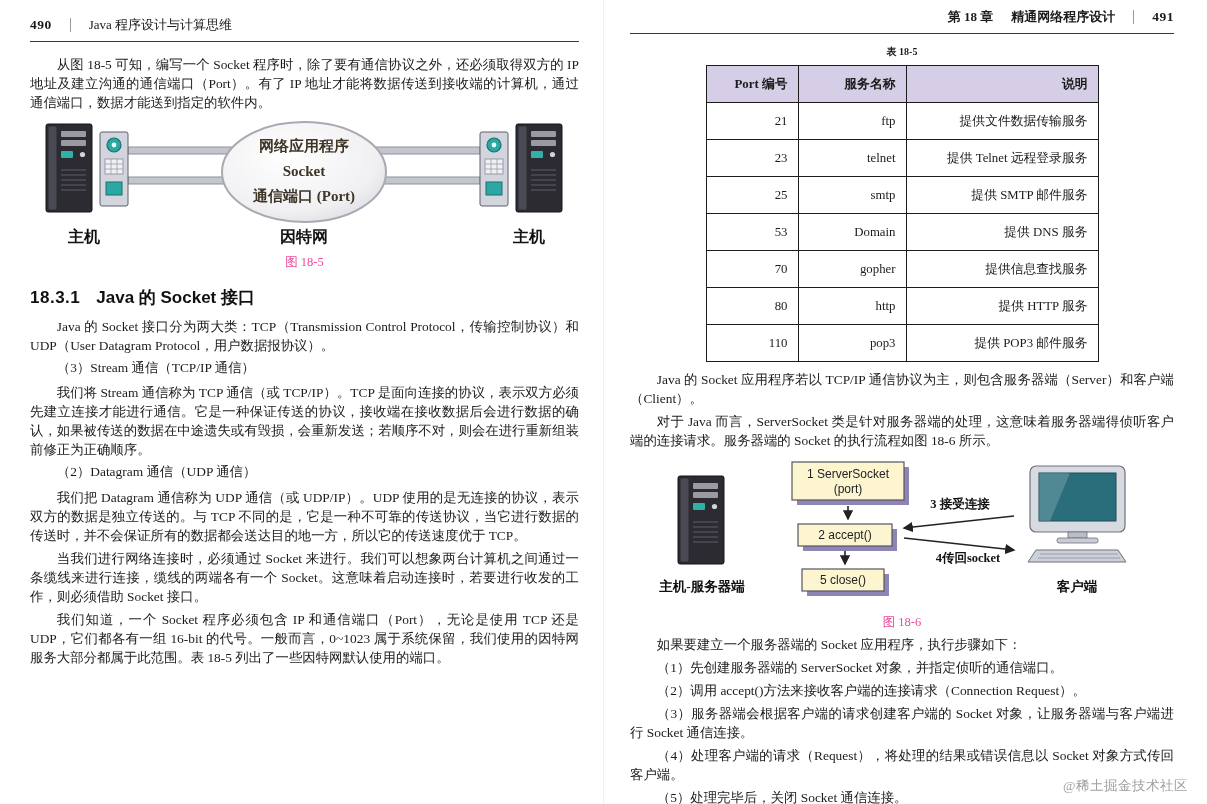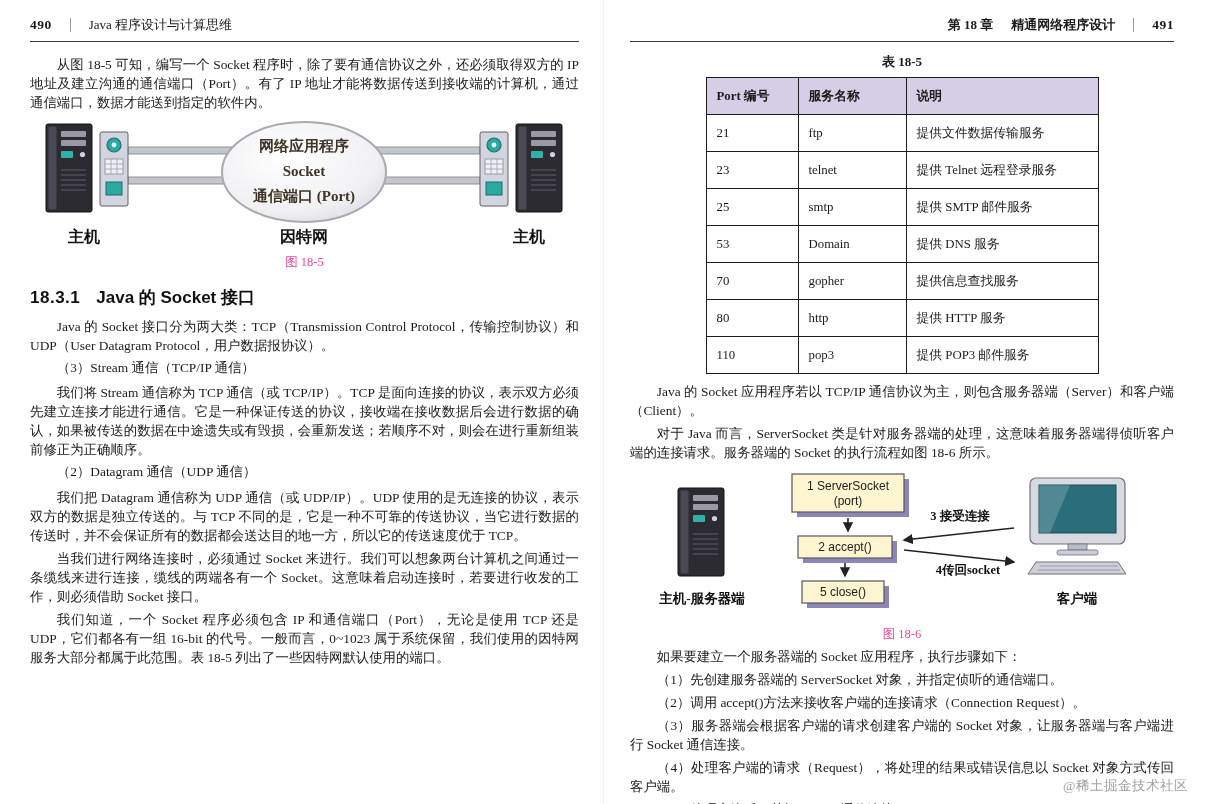--- a/index.html
+++ b/index.html
@@ -5,42 +5,42 @@
   * { margin:0; padding:0; box-sizing:border-box; }
   html,body { background:#ffffff; }
   body {
     width:1207px; height:804px; overflow:hidden;
     font-family:"Liberation Serif","DejaVu Serif",serif;
     color:#1b1b1b;
   }
   .spread { display:flex; width:1207px; height:804px; background:#fff; }
   .page { position:relative; width:603px; height:804px; overflow:hidden; background:#fff; }
   .page.left  { padding:16px 24px 0 30px; }
-  .page.right { padding:16px 32px 0 26px; border-left:1px solid #f0f0f0; }
+  .page.right { padding:8px 32px 0 26px; border-left:1px solid #f0f0f0; }
 
   .pg-header { display:flex; align-items:center; gap:18px; font-size:13px; padding-bottom:7px; border-bottom:1.5px solid #3a3a3a; }
   .page.right .pg-header { justify-content:flex-end; }
   .pg-header .pnum { font-weight:bold; font-size:13.5px; letter-spacing:.5px; }
   .pg-header .sep { width:1px; height:14px; background:#9a9a9a; }
   .pg-header .btitle { font-size:13px; }
   .pg-header .chap { font-weight:bold; }
 
   p.body { font-size:13.4px; line-height:19px; text-align:justify; text-indent:2em; margin-top:4px; }
   p.first { margin-top:13px; }
   p.subhead { font-size:13.4px; line-height:22.4px; text-indent:2em; margin-top:2px; }
 
   h2.sec { font-family:"Liberation Sans","DejaVu Sans",sans-serif; font-size:17px; font-weight:bold; color:#111; margin:15px 0 8px 0; }
   h2.sec .num { margin-right:16px; letter-spacing:.5px; }
 
   .figwrap { text-align:center; margin:8px 0 2px 0; }
   .figcap { text-align:center; font-size:12.5px; color:#ec4899; margin:2px 0 2px 0; }
 
-  .tbl-caption { text-align:center; font-size:13px; font-weight:bold; margin:11px 0 6px 0; }
+  .tbl-caption { text-align:center; font-size:10px; font-weight:bold; margin:11px 0 6px 0; }
   table.ports { border-collapse:collapse; margin:0 auto; font-size:12.8px; }
-  table.ports th, table.ports td { border:1px solid #1c1c1c; padding:3px 10px; text-align:left; vertical-align:middle; height:37px; }
+  table.ports th, table.ports td { border:1px solid #1c1c1c; padding:3px 10px; text-align:right; vertical-align:middle; height:37px; }
   table.ports th { background:#d5cee6; font-weight:bold; }
   table.ports th.c1, table.ports td.c1 { width:92px; }
   table.ports th.c2, table.ports td.c2 { width:108px; }
   table.ports th.c3, table.ports td.c3 { width:192px; }
 
   .cloud-t  { font-family:"Liberation Serif","DejaVu Serif",serif; font-size:15px; font-weight:bold; fill:#3f3526; text-anchor:middle; }
   .fig-b    { font-family:"Liberation Serif","DejaVu Serif",serif; font-size:16px; font-weight:bold; fill:#111; text-anchor:middle; }
   .fig-b2   { font-family:"Liberation Serif","DejaVu Serif",serif; font-size:13.5px; font-weight:bold; fill:#111; text-anchor:middle; }
   .flow-t   { font-family:"Liberation Sans","DejaVu Sans",sans-serif; font-size:12px; fill:#222; text-anchor:middle; }
   .arrow-lab{ font-family:"Liberation Serif","DejaVu Serif",serif; font-size:12.5px; font-weight:bold; fill:#111; text-anchor:middle; }

